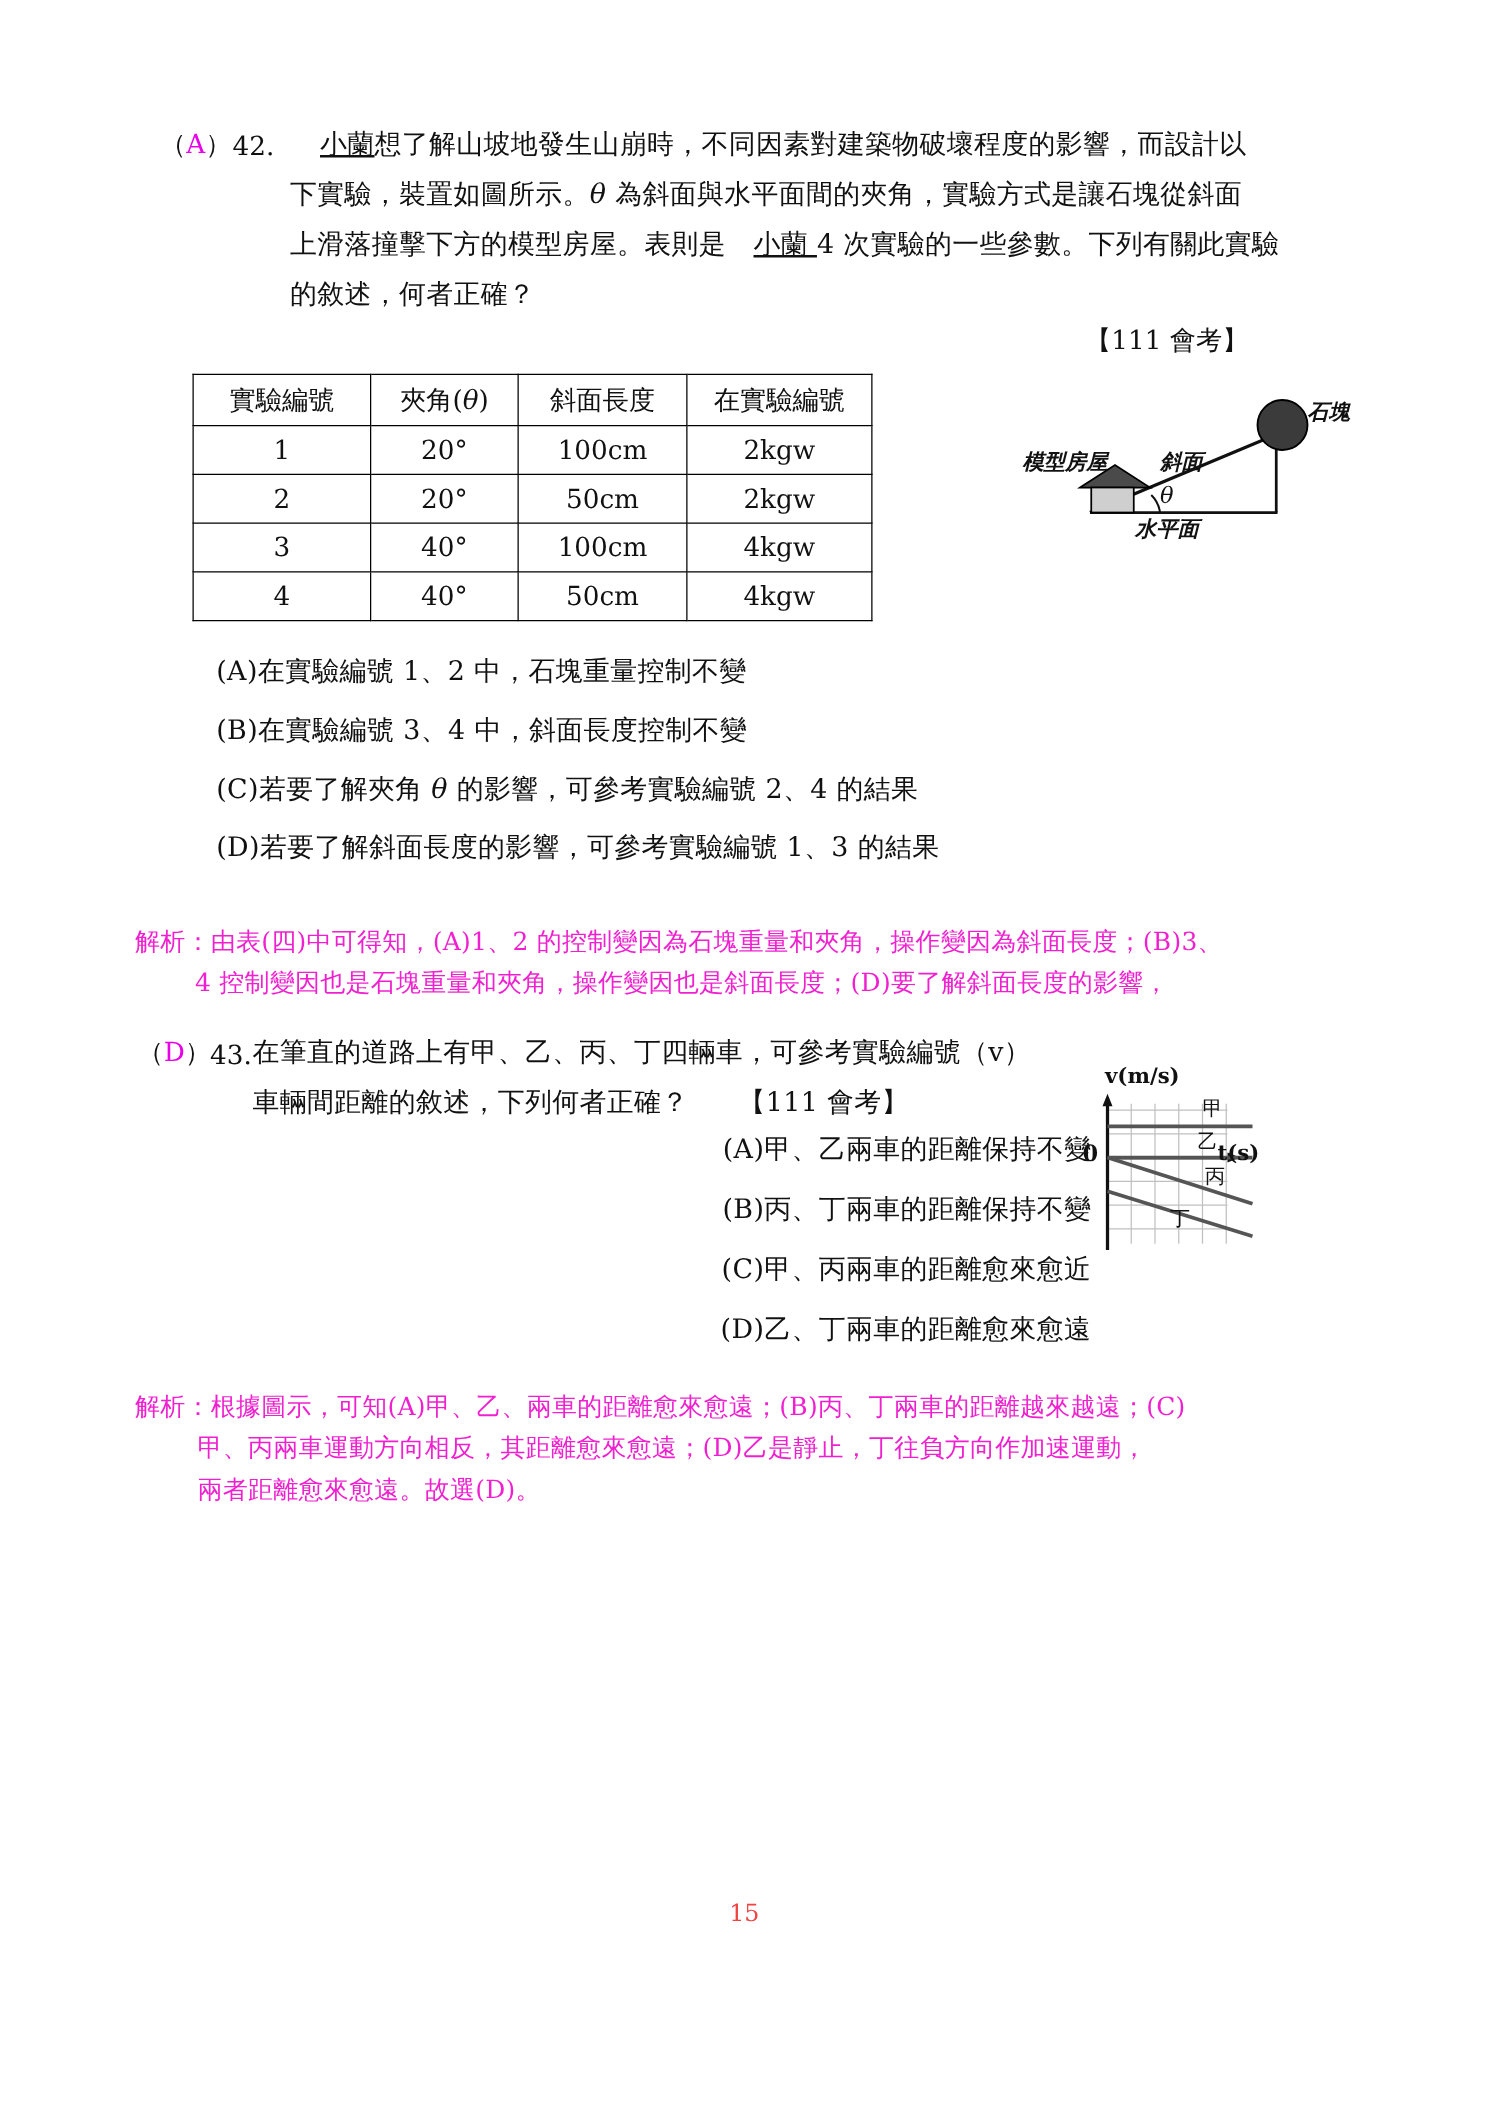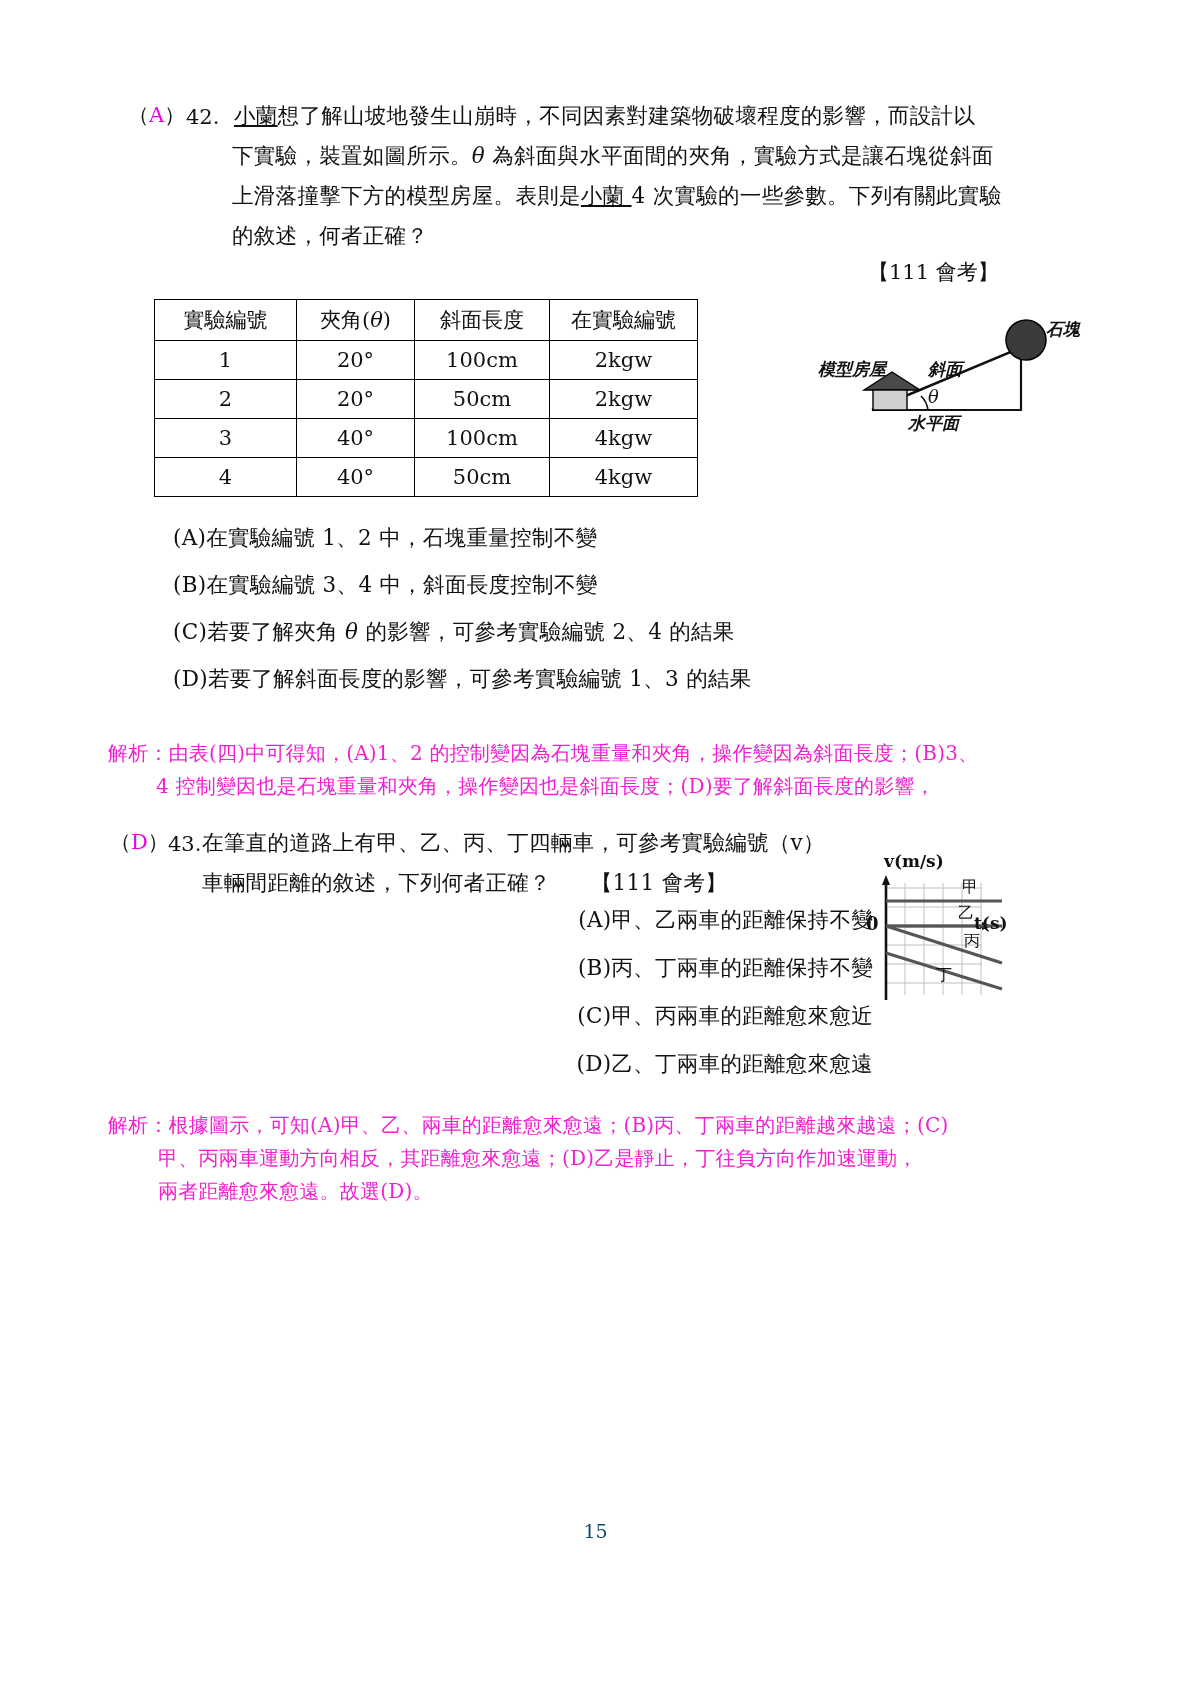--- a/index.html
+++ b/index.html
@@ -6,21 +6,21 @@
   body {
     width:1191px; height:1684px;
     background:#ffffff;
     font-family:"DejaVu Serif","Liberation Serif",serif;
     color:#111111;
     position:relative;
     overflow:hidden;
   }
   .page { position:relative; width:1191px; height:1684px; }
   .ital { font-style:italic; font-family:"DejaVu Serif","Liberation Serif",serif; }
-  .ul { text-decoration:underline; text-underline-offset:2px; }
+  .ul { text-decoration:underline; text-underline-offset:2px;margin-left:22px; }
 
   
   .qblock { position:absolute; }
 
   .qhead { display:flex; align-items:flex-start; }
   .paren-ans {
     font-size:21px; line-height:1.0; white-space:nowrap;
     letter-spacing:0px;
   }
   .ansletter { color:#e800e8; font-weight:normal; }
@@ -65,21 +65,21 @@
 
   
   .fig-incline { position:absolute; }
   .exam-tag { position:absolute; font-size:21px; white-space:nowrap; }
 
   
   .fig-vt { position:absolute; }
 
   .pagenum {
     position:absolute; width:100%; text-align:center;
-    font-size:19px; color:#0c4a6e;
+    font-size:19px; color:#ef4444;
   }
 </style>
 </head>
 <body>
 
 <div class="page">
 
   <div class="qblock" style="left:128px; top:105px; width:950px;">
 
     <div class="qhead">

